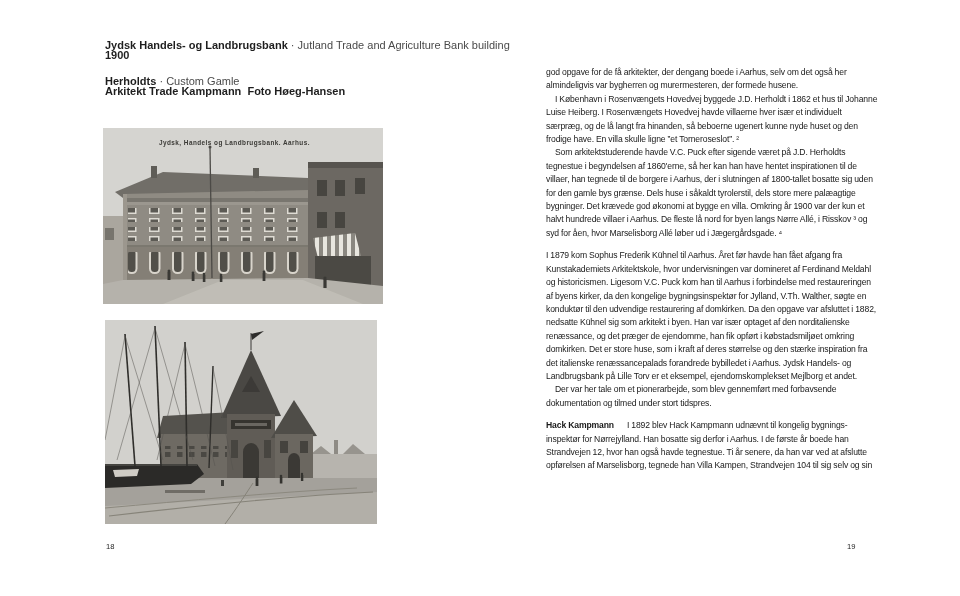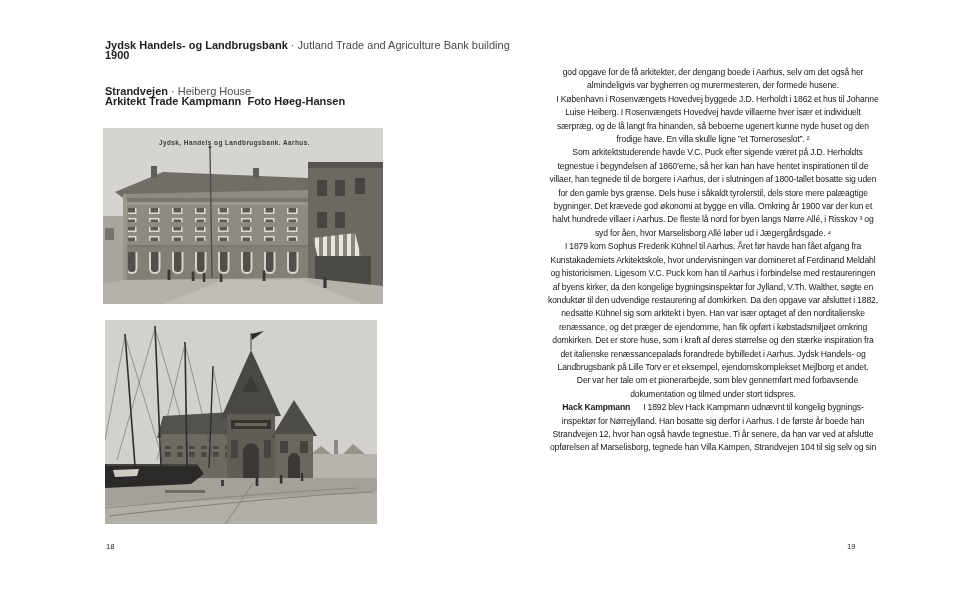--- a/index.html
+++ b/index.html
@@ -7,55 +7,55 @@
     width:960px;height:596px;background:#ffffff;position:relative;overflow:hidden;
     font-family:"Liberation Sans",sans-serif;color:#1c1c1c;
   }
   .spread{position:absolute;inset:0;background:#ffffff}
 
   
   .captions{position:absolute;left:105px;top:40px}
   .cap{margin:0;font-size:11px;line-height:10px;color:#2a2a2a;white-space:pre-wrap}
   .cap .b,.cap.b{font-weight:700;color:#1e1e1e}
   .cap .l{font-weight:400;color:#4a4a4a}
-  .cap.gap{margin-bottom:26px}
+  .cap.gap{margin-bottom:16px}
 
   
   .photo{position:absolute;margin:0;overflow:hidden}
   .photo svg{display:block;width:100%;height:100%}
   .photo-bank{left:103px;top:128px;width:280px;height:176px}
   .photo-custom{left:105px;top:320px;width:272px;height:204px}
   .pc{font-family:"Liberation Sans",sans-serif;font-size:6.4px;font-weight:700;fill:#3b3a36;letter-spacing:0.45px}
 
   
   .pagenum{position:absolute;font-size:7.6px;font-weight:400;color:#1e1e1e}
   .pn-left{left:106px;top:542px}
   .pn-right{left:847px;top:542px}
 
   
   .bodytext{
     position:absolute;left:546px;top:66px;width:334px;
     font-size:8.6px;line-height:13.4px;letter-spacing:-0.12px;word-spacing:-0.2px;
-    color:#191919;text-align:center;
+    color:#191919;text-align:left;
   }
   .bodytext p{margin:0}
   .bodytext p.ind{text-indent:9px}
-  .bodytext p.sp{margin-top:0}
+  .bodytext p.sp{margin-top:9px}
   .runin{font-weight:700;margin-right:13px}
 </style>
 </head>
 <body>
 
 <div class="spread">
 
   <section>
     <div class="captions">
       <p class="cap"><span class="b">Jydsk Handels- og Landbrugsbank</span> <span class="l">· Jutland Trade and Agriculture Bank building</span></p>
       <p class="cap b gap">1900</p>
-      <p class="cap"><span class="b">Strandvejen</span> <span class="l">· Heiberg House</span></p>
+      <p class="cap"><span class="b">Herholdts</span> <span class="l">· Custom Gamle</span></p>
       <p class="cap b">Arkitekt Trade Kampmann  Foto Høeg-Hansen</p>
     </div>
 
     <figure class="photo photo-bank">
       <svg viewBox="0 0 280 176" preserveAspectRatio="none">
         <defs>
           <pattern id="w1" width="23" height="18" patternUnits="userSpaceOnUse">
             <rect width="10.5" height="14" fill="#dedbd3"></rect>
             <rect x="1.5" y="1.5" width="7.5" height="11" fill="#5c5a54"></rect>
           </pattern>

